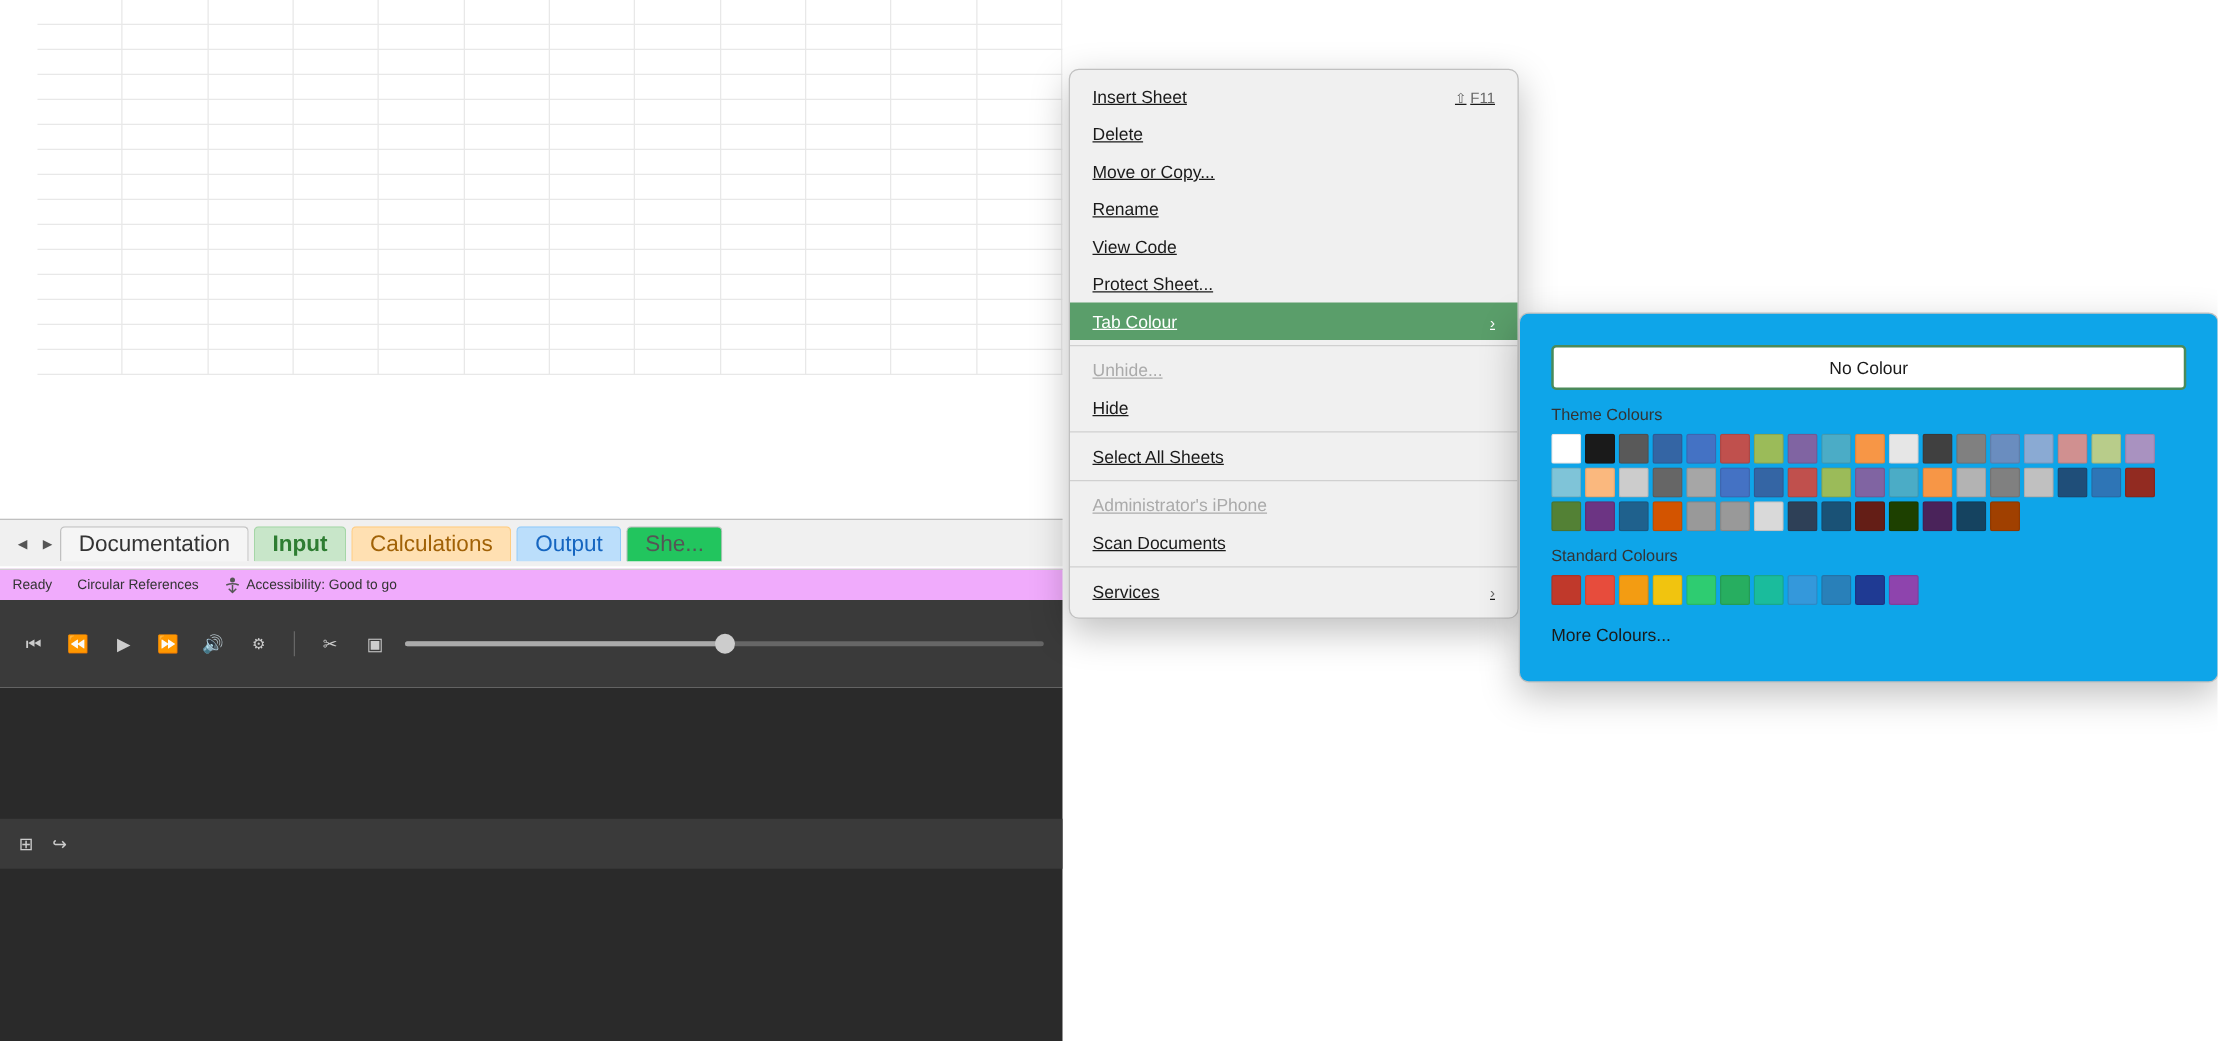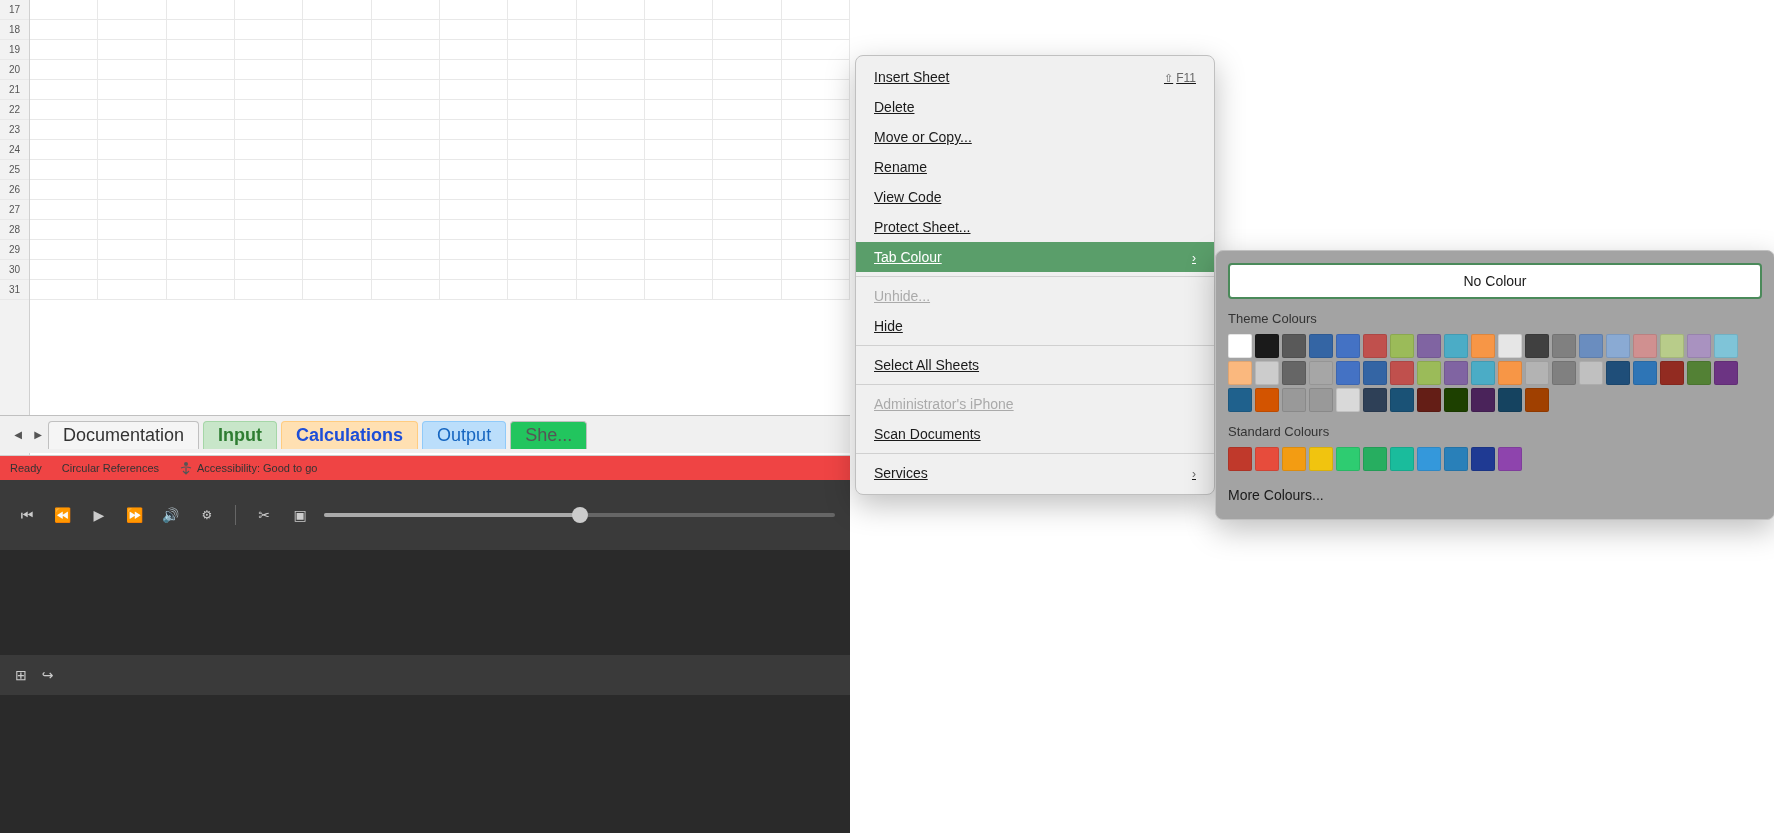--- a/index.html
+++ b/index.html
@@ -62,21 +62,21 @@
       flex: 1;
     }
 
     
     .status-bar {
       position: absolute;
       top: 455px;
       left: 0;
       width: 850px;
       height: 25px;
-      background: #ef4444;
+      background: #f0abfc;
       border-top: 1px solid #d0d0d0;
       display: flex;
       align-items: center;
       padding: 0 10px;
       gap: 20px;
       font-size: 11px;
       color: #333;
     }
 
     .accessibility-icon {
@@ -123,21 +123,21 @@
       border-radius: 4px 4px 0 0;
       cursor: pointer;
       margin-right: 2px;
       background: #e8e8e8;
       color: #333;
       flex-shrink: 0;
     }
 
     .sheet-tab.documentation { background: #f5f5f5; color: #333; }
     .sheet-tab.input { background: #c8e6c9; color: #2e7d32; font-weight: 600; border-color: #a5d6a7; }
-    .sheet-tab.calculations { background: #ffe0b2; color: #1d4ed8; font-weight: 700; border-color: #ffcc80; }
+    .sheet-tab.calculations { background: #ffe0b2; color: #a16207; font-weight: 400; border-color: #ffcc80; }
     .sheet-tab.output { background: #bbdefb; color: #1565c0; font-weight: 500; border-color: #90caf9; }
     .sheet-tab.she { background: #22c55e; color: #555; }
 
     
     .media-bar {
       position: absolute;
       top: 480px;
       left: 0;
       width: 850px;
       height: 70px;
@@ -250,25 +250,25 @@
     .menu-item.highlighted .menu-arrow {
       color: white;
     }
 
     
     .colour-submenu {
       position: absolute;
       top: 250px;
       left: 1215px;
       width: 560px;
-      background: #a3a3a3;
+      background: #0ea5e9;
       border: 1px solid #c0c0c0;
       border-radius: 8px;
       box-shadow: 0 10px 30px rgba(0,0,0,0.25);
-      padding: 12px;
+      padding: 25px;
       z-index: 101;
     }
 
     .no-colour-btn {
       display: block;
       width: 100%;
       padding: 8px 12px;
       background: white;
       border: 2px solid #4a8a5a;
       border-radius: 4px;
@@ -315,37 +315,20 @@
     .shift-sym {
       font-size: 11px;
     }
 
     
   </style>
 </head>
 <body>
 
 <div class="grid-area">
-  <div class="row-numbers" id="row-numbers">
-      <div class="row-num">17</div>
-      <div class="row-num">18</div>
-      <div class="row-num">19</div>
-      <div class="row-num">20</div>
-      <div class="row-num">21</div>
-      <div class="row-num">22</div>
-      <div class="row-num">23</div>
-      <div class="row-num">24</div>
-      <div class="row-num">25</div>
-      <div class="row-num">26</div>
-      <div class="row-num">27</div>
-      <div class="row-num">28</div>
-      <div class="row-num">29</div>
-      <div class="row-num">30</div>
-      <div class="row-num">31</div>
-    </div>
   <div class="grid-cells" id="grid-cells">
       <div class="grid-row">
         <div class="grid-cell"></div>
         <div class="grid-cell"></div>
         <div class="grid-cell"></div>
         <div class="grid-cell"></div>
         <div class="grid-cell"></div>
         <div class="grid-cell"></div>
         <div class="grid-cell"></div>
         <div class="grid-cell"></div>

